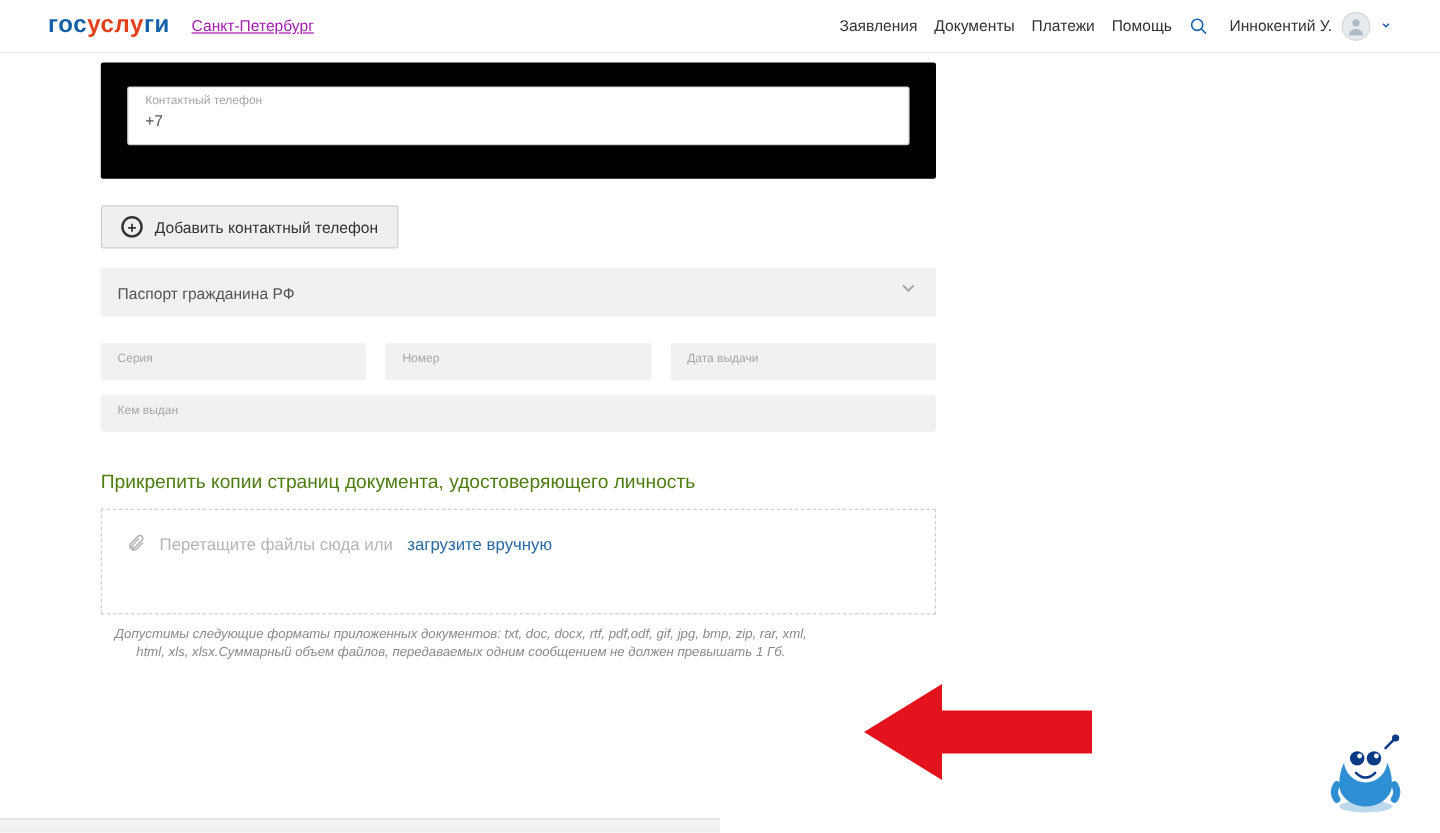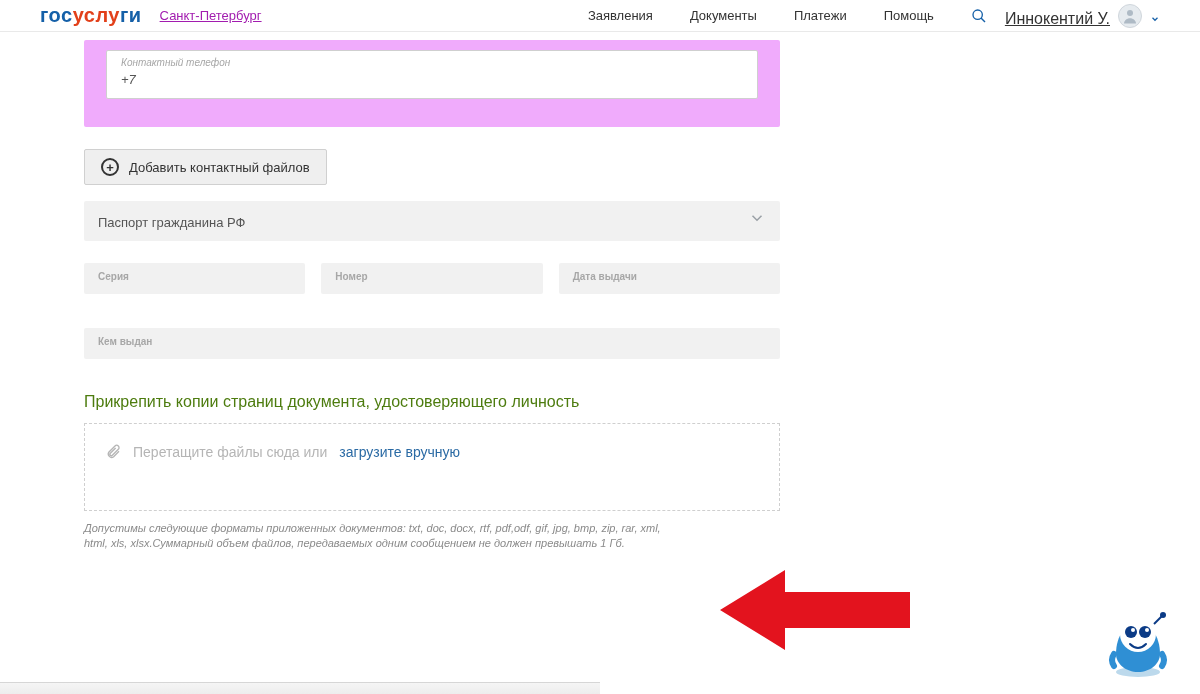--- a/index.html
+++ b/index.html
@@ -1,60 +1,60 @@
 <!DOCTYPE html>
 <html><head>
   <meta charset="utf-8">
   <style>
     * { margin: 0; padding: 0; box-sizing: border-box; }
     body { font-family: Arial, Helvetica, sans-serif; background: #fff; color: #333; width: 1200px; height: 694px; overflow: hidden; position: relative; }
 
-    .header { display: flex; align-items: center; padding: 10px 40px; border-bottom: 1px solid #e9e9e9; height: 32px; }
+    .header { display: flex; align-items: center; padding: 10px 40px; border-bottom: 1px solid #e9e9e9; height: 44px; }
     .logo { font-size: 20px; font-weight: 700; letter-spacing: 0.5px; margin-right: 18px; }
     .logo .p1 { color: #1560a8; }
     .logo .p2 { color: #e2401a; }
     .logo .p3 { color: #1560a8; }
     .city { font-size: 13px; color: #a21caf; text-decoration: underline; }
     .spacer { flex: 1; }
-    .nav { display: flex; gap: 37px; align-items: center; }
+    .nav { display: flex; gap: 14px; align-items: center; }
     .nav-link { font-size: 13px; color: #333; cursor: pointer; }
     .search-icon svg { width: 16px; height: 16px; display: block; }
-    .user { display: flex; align-items: flex-end; gap: 8px; margin-left: 18px; font-size: 16px; color: #333; cursor: pointer; text-decoration: underline; }
+    .user { display: flex; align-items: center; gap: 8px; margin-left: 18px; font-size: 13px; color: #333; cursor: pointer; }
     .avatar { width: 24px; height: 24px; border-radius: 50%; background: #e6ebef; display: flex; align-items: center; justify-content: center; border: 1px solid #d0d6dc; overflow: hidden; }
     .avatar svg { width: 18px; height: 18px; }
     .chev svg { width: 10px; height: 10px; }
 
     .content { padding: 0 0 0 84px; width: 780px; }
 
-    .blue-block { background: #f0abfc; padding: 10px 22px 28px 22px; border-radius: 2px; margin-top: 8px; font-style: italic; }
+    .blue-block { background: #000000; padding: 20px 22px 28px 22px; border-radius: 2px; margin-top: 8px; }
     .phone-box { background: #fff; border: 1px solid #cfcfcf; border-radius: 2px; padding: 6px 14px 10px 14px; }
     .field-label { font-size: 10px; color: #a7a7a7; display: block; margin-bottom: 2px; }
     .field-value { font-size: 13px; color: #555; }
 
     .add-phone { margin-top: 22px; border: 1px solid #d0d0d0; display: inline-flex; align-items: center; padding: 8px 16px; gap: 10px; cursor: pointer; font-size: 13px; color: #333; border-radius: 2px; }
     .add-phone .plus { width: 18px; height: 18px; border: 2px solid #333; border-radius: 50%; display: flex; align-items: center; justify-content: center; font-weight: bold; line-height: 1; }
 
     .sect-title { font-size: 13px; font-weight: 700; margin-top: 48px; color: #1c1c1c; }
 
     .select-box { margin-top: 16px; background: #f1f1f1; border-radius: 2px; padding: 8px 14px 10px 14px; display: flex; align-items: flex-end; justify-content: space-between; cursor: pointer; }
     .select-body { flex: 1; }
     .sel-chev svg { width: 18px; height: 18px; }
 
     .row3 { display: flex; gap: 16px; margin-top: 22px; }
-    .gray-field { background: #f1f1f1; border-radius: 2px; padding: 8px 14px 10px 14px; flex: 1; font-weight: bold; }
-    .gray-row1 { margin-top: 34px; justify-content: center; }
+    .gray-field { background: #f1f1f1; border-radius: 2px; padding: 8px 14px 10px 14px; flex: 1; }
+    .gray-row1 { margin-top: 12px; justify-content: center; }
     .gray-row1 .gray-field { width: 100%; }
     .blur { color: #fff; text-shadow: 0 0 6px rgba(0,0,0,0); letter-spacing: 2px; }
 
     .attach-label { font-size: 16px; color: #4d7c0f; margin-top: 34px; }
     .dropzone { margin-top: 12px; border: 1px dashed #cfcfcf; padding: 20px 20px 50px 20px; display: flex; align-items: flex-start; gap: 12px; }
     .dropzone .clip svg { width: 16px; height: 16px; display: block; }
     .dz-text { font-size: 14px; color: #b5b5b5; }
     .dz-link { font-size: 14px; color: #2a6aa4; cursor: pointer; }
-    .formats { margin-top: 10px; font-size: 11px; font-style: italic; color: #8a8a8a; max-width: 600px; line-height: 1.4; }
+    .formats { margin-top: 10px; font-size: 11px; font-style: italic; color: #8a8a8a; max-width: 600px; line-height: 1.4; text-align: center; }
 
     .arrow { position: absolute; left: 720px; top: 560px; width: 190px; height: 100px; pointer-events: none; }
 
     .mascot { position: absolute; right: 28px; bottom: 14px; width: 68px; height: 78px; }
 
     .browser-bar { position: absolute; left: 0; bottom: 0; width: 600px; height: 12px; background: linear-gradient(#f5f5f5,#ededed); border-top: 1px solid #d6d6d6; }
   </style>
 </head>
 <body>
 
@@ -96,21 +96,21 @@
 
   <div class="blue-block">
     <div class="phone-box">
       <span class="field-label">Контактный телефон</span>
       <span class="field-value">+7</span>
     </div>
   </div>
 
   <button class="add-phone">
     <span class="plus">+</span>
-    <span>Добавить контактный файлов</span>
+    <span>Добавить контактный телефон</span>
   </button>
 
 
   <div class="select-box">
     <div class="select-body">
       <span class="field-value">Паспорт гражданина РФ</span>
     </div>
     <span class="sel-chev">
       <svg viewBox="0 0 24 24" fill="none" stroke="#9aa0a6" stroke-width="2">
           <polyline points="6 9 12 15 18 9"></polyline>

